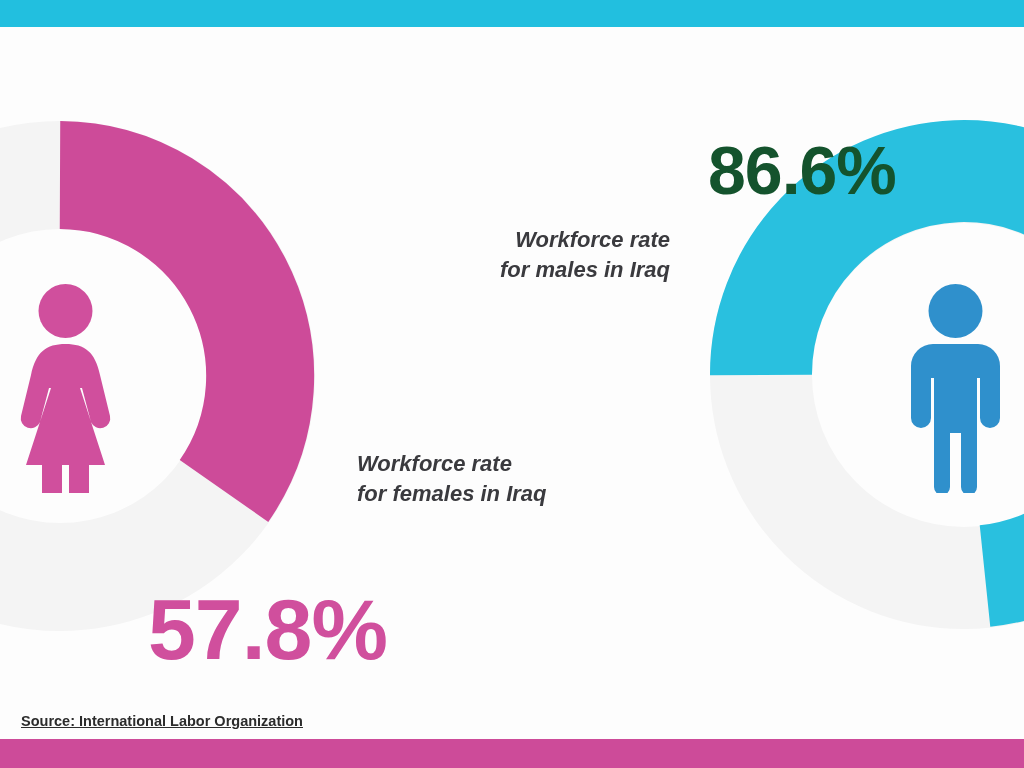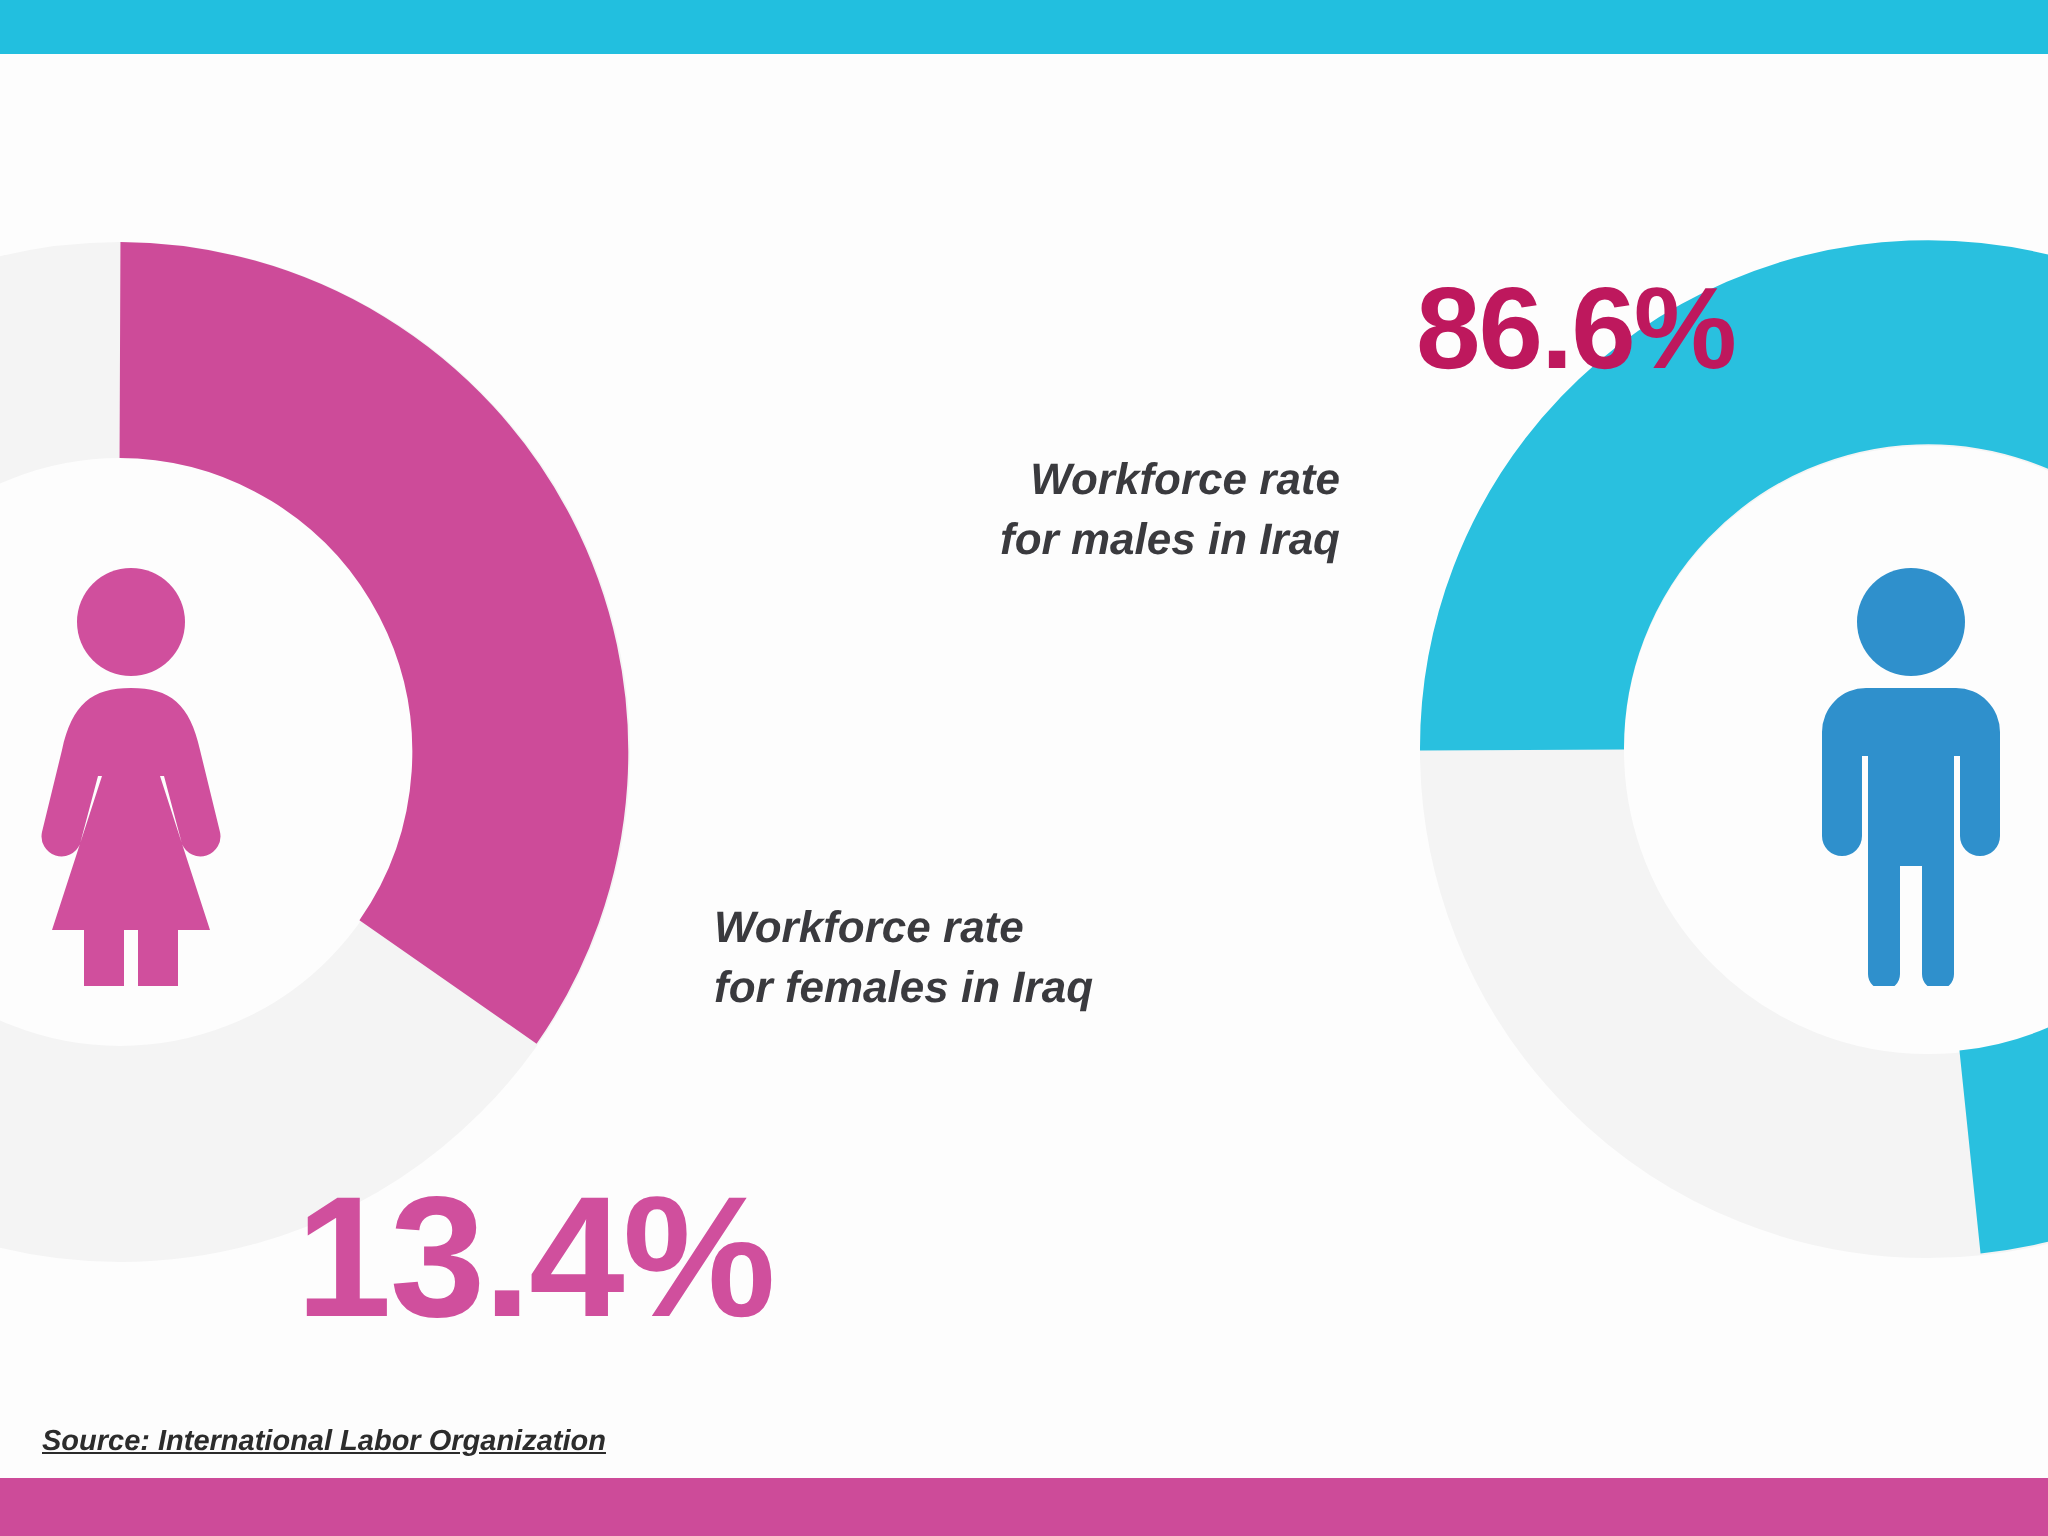--- a/index.html
+++ b/index.html
@@ -45,22 +45,22 @@
     line-height:1;
   }
   .pct-female{
     left:148px;top:586px;
     font-size:86px;
     color:#d martin;
     color:#d04f9d;
   }
   .pct-male{
     left:708px;top:136px;
-    font-size:58px;
-    color:#be185d;
+    font-size:68px;
+    color:#14532d;
     text-align:center;
   }
 
   
   .caption{
     position:absolute;
     font-family:"Liberation Sans", sans-serif;
     font-weight:bold;
     font-style:italic;
     font-size:22px;
@@ -75,21 +75,20 @@
   .caption-female{
     left:357px;top:449px;
     text-align:left;
   }
 
   
   .source{
     position:absolute;left:21px;top:713px;
     font-family:"Liberation Sans", sans-serif;
     font-weight:bold;
-    font-style:italic;
     font-size:14.5px;
     color:#2c2c2c;
     text-decoration:underline;
     white-space:nowrap;
   }
 </style>
 </head>
 <body>
 
 <div id="slide">
@@ -126,21 +125,21 @@
         <rect x="24" y="178" width="20" height="32" rx="0"></rect>
         <rect x="51" y="178" width="20" height="32" rx="0"></rect>
         <rect x="24" y="178" width="20" height="32" rx="9"></rect>
         <rect x="51" y="178" width="20" height="32" rx="9"></rect>
         <rect x="24" y="170" width="20" height="30"></rect>
         <rect x="51" y="170" width="20" height="30"></rect>
       </g>
     </svg>
   </div>
 
-  <div class="pct pct-female">13.4%</div>
+  <div class="pct pct-female">57.8%</div>
 
   <div class="caption caption-female">Workforce rate
 for females in Iraq</div>
 
   <div class="donut" style="left:704px;top:115px;">
     <svg width="520" height="520" viewBox="0 0 520 520">
 
       <circle cx="260" cy="260" r="203" fill="none" stroke="#f4f4f4" stroke-width="102"></circle>
 
       <path fill="none" stroke="#29c0df" stroke-width="102" d="M 57 260 A 203 203 0 1 1 281 461"></path>

